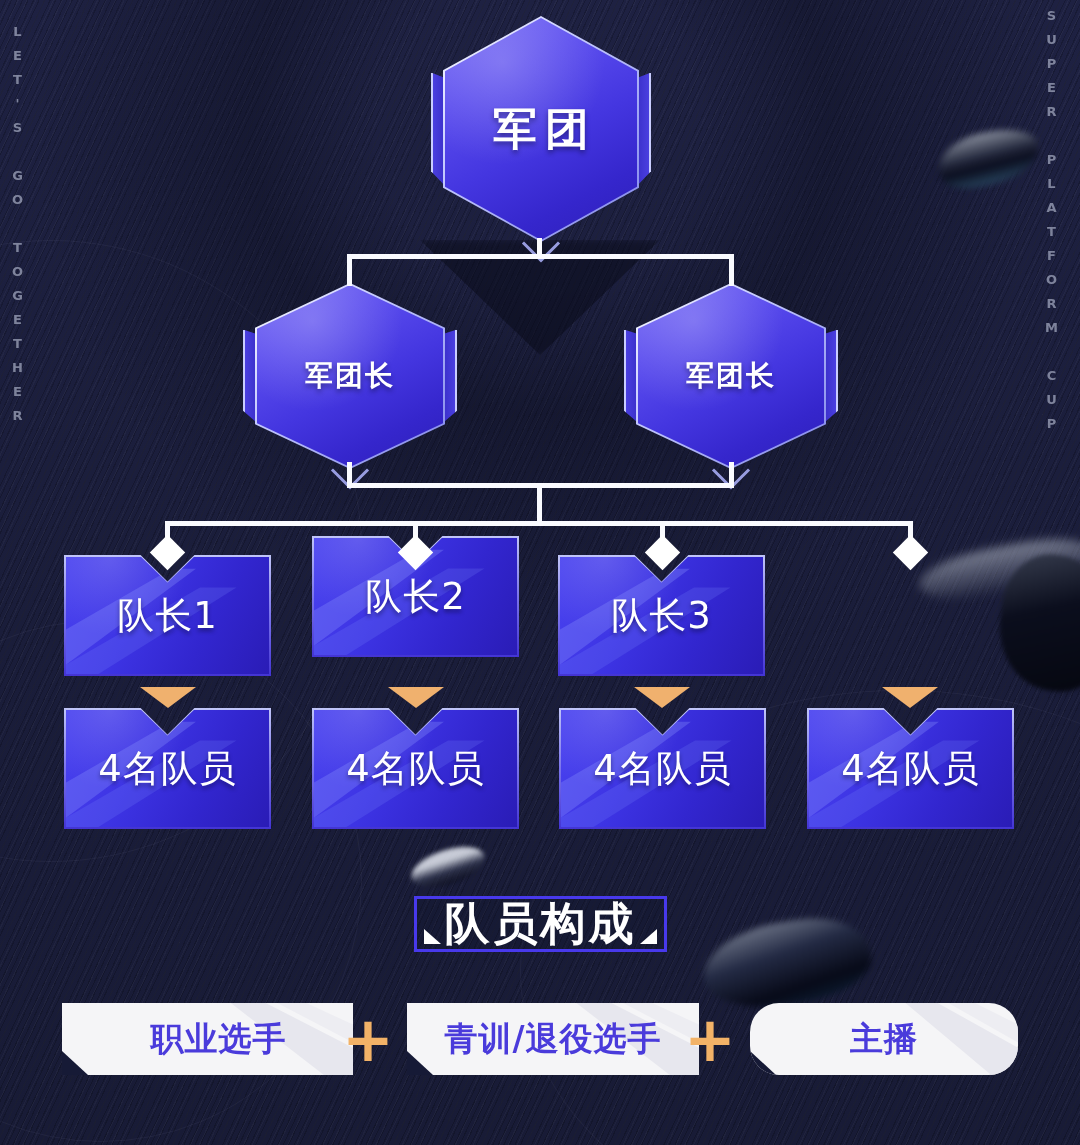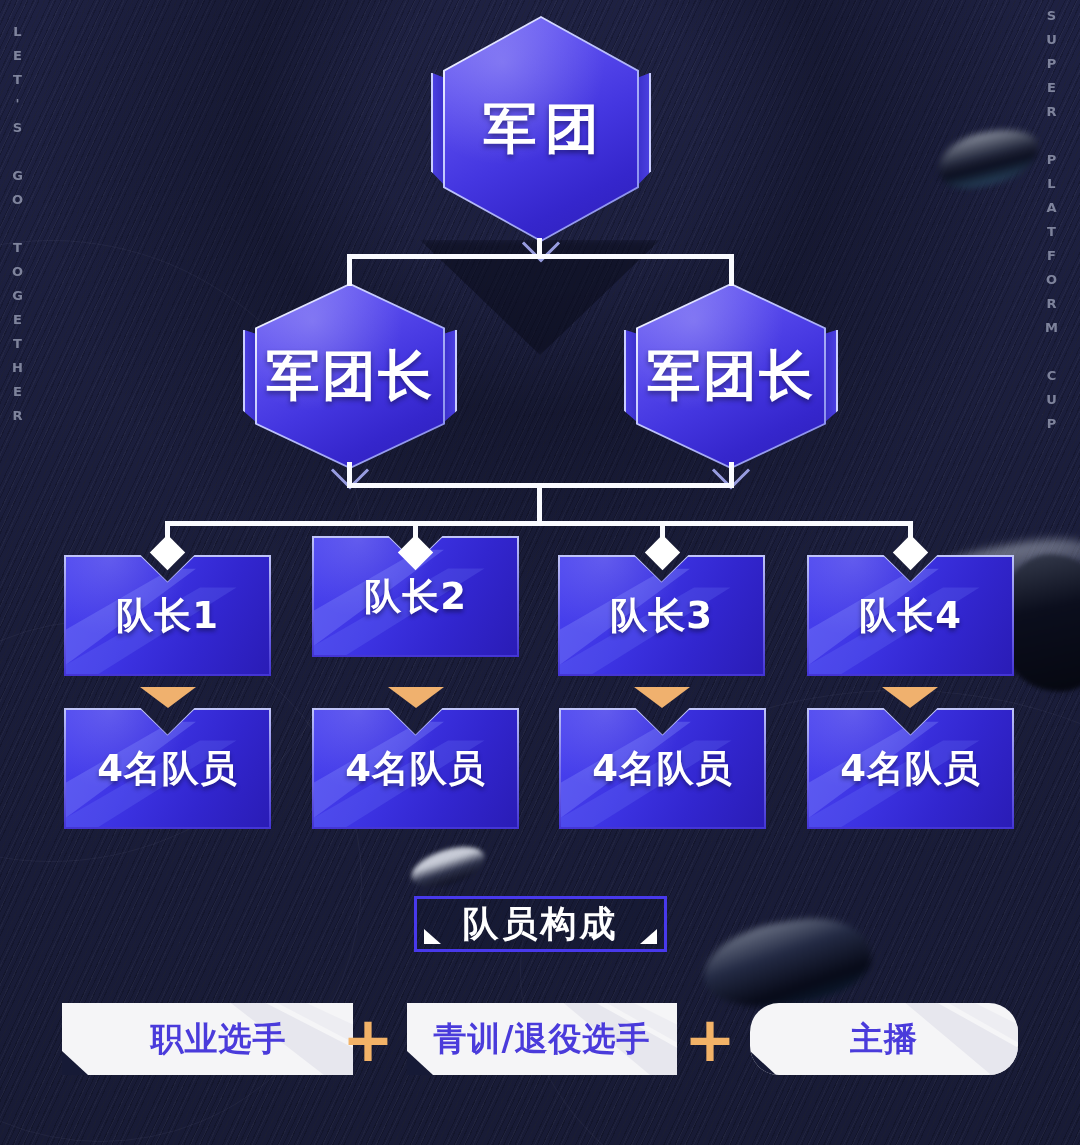--- a/index.html
+++ b/index.html
@@ -45,22 +45,22 @@
   .hex-border{position:absolute;inset:0;z-index:1;
     clip-path:polygon(50% 0,100% 24%,100% 76%,50% 100%,0 76%,0 24%);
     background:linear-gradient(135deg,#ffffff 0%,#c6cbff 35%,#7f85ea 100%);}
   .hex-fill{position:absolute;inset:2px;z-index:2;
     clip-path:polygon(50% 0,100% 24%,100% 76%,50% 100%,0 76%,0 24%);
     background:
       radial-gradient(circle at 30% 20%, rgba(255,255,255,.22), transparent 46%),
       linear-gradient(152deg,#7468f6 0%,#5a4cee 28%,#4436e0 55%,#3526cc 78%,#2d1eb8 100%);}
   .hex-label{position:absolute;inset:0;z-index:3;display:flex;align-items:center;justify-content:center;
     color:#fff;font-weight:700;text-shadow:0 3px 5px rgba(8,8,40,.45);}
-  .root-label{font-size:54px;letter-spacing:8px;padding-left:8px;}
-  .cmd-label{font-size:54px;letter-spacing:2px;}
+  .root-label{font-size:44px;letter-spacing:8px;padding-left:8px;}
+  .cmd-label{font-size:28px;letter-spacing:2px;}
   .wing{position:absolute;top:25%;height:52%;width:18px;z-index:0;}
   .wing-l{left:-12px;clip-path:polygon(0 0,100% 6%,100% 100%,0 84%);
     background:linear-gradient(90deg,#c9cdff 0 2px,#4a3fe0 2px,#352ac2 100%);}
   .wing-r{right:-12px;clip-path:polygon(0 6%,100% 0,100% 84%,0 100%);
     background:linear-gradient(270deg,#c9cdff 0 2px,#4a3fe0 2px,#352ac2 100%);}
   .tail{position:absolute;left:50%;bottom:-15px;width:24px;height:24px;z-index:0;
     transform:translateX(-50%) rotate(45deg);
     border-right:3px solid rgba(175,180,255,.85);border-bottom:3px solid rgba(175,180,255,.85);}
   
   .line{position:absolute;background:#fafbff;z-index:4;}
@@ -72,29 +72,29 @@
   .card-fill{position:absolute;inset:2px;overflow:hidden;
     clip-path:polygon(0 0,37% 0,50% 22%,63% 0,100% 0,100% 100%,0 100%);
     background:
       radial-gradient(circle at 22% 0%, rgba(255,255,255,.16), transparent 40%),
       linear-gradient(118deg,#4a43f0 0%,#3d34e4 38%,#3226cf 68%,#2a1cb6 100%);}
   .card-fill::before{content:"";position:absolute;inset:0;background:rgba(142,152,255,.30);
     clip-path:polygon(0 62%,52% 10%,64% 10%,0 92%);}
   .card-fill::after{content:"";position:absolute;inset:0;background:rgba(120,132,250,.22);
     clip-path:polygon(0 92%,66% 26%,84% 26%,16% 100%,0 100%);}
   .card-label{position:absolute;inset:0;display:flex;align-items:center;justify-content:center;
-    color:#fff;font-size:37px;font-weight:700;letter-spacing:1px;text-shadow:0 3px 4px rgba(8,8,40,.45);z-index:2;}
+    color:#fff;font-size:37px;font-weight:400;letter-spacing:1px;text-shadow:0 3px 4px rgba(8,8,40,.45);z-index:2;}
   .diamond{position:absolute;width:25px;height:25px;background:#fff;transform:rotate(45deg);z-index:6;}
   .tri-down{position:absolute;width:0;height:0;z-index:5;
     border-left:28px solid transparent;border-right:28px solid transparent;border-top:21px solid #f0b16e;}
   
   .comp-title{position:absolute;left:414px;top:896px;width:253px;height:56px;box-sizing:border-box;
     border:3px solid #4839ec;background:rgba(16,18,44,.25);}
   .comp-label{display:flex;align-items:center;justify-content:center;height:100%;
-    color:#fff;font-size:36px;font-weight:700;letter-spacing:3px;}
+    color:#fff;font-size:45px;font-weight:700;letter-spacing:3px;}
   .t-corner{position:absolute;bottom:5px;width:17px;height:15px;background:#fff;}
   .t-l{left:7px;clip-path:polygon(0 0,100% 100%,0 100%);}
   .t-r{right:7px;clip-path:polygon(100% 0,100% 100%,0 100%);}
   
   .wbox{position:absolute;top:1003px;height:72px;background:#f5f5f7;overflow:hidden;}
   .wbox::before{content:"";position:absolute;inset:0;background:#e7e7ee;
     clip-path:polygon(58% 0,70% 0,100% 62%,100% 100%,90% 100%);}
   .wbox::after{content:"";position:absolute;inset:0;background:#ededf2;
     clip-path:polygon(74% 0,84% 0,100% 30%,100% 55%);}
   .corner{position:absolute;left:0;bottom:0;width:26px;height:24px;background:#161a36;z-index:3;
@@ -177,25 +177,20 @@
   <div class="card" style="left:312px;top:536px;">
     <div class="card-border"></div>
     <div class="card-fill"></div>
     <div class="card-label">队长2</div>
   </div>
   <div class="card" style="left:558px;top:555px;">
     <div class="card-border"></div>
     <div class="card-fill"></div>
     <div class="card-label">队长3</div>
   </div>
-  <div class="card" style="left:807px;top:555px;">
-    <div class="card-border"></div>
-    <div class="card-fill"></div>
-    <div class="card-label">队长4</div>
-  </div>
 
   <div class="tri-down" style="left:140px;top:687px;"></div>
   <div class="tri-down" style="left:388px;top:687px;"></div>
   <div class="tri-down" style="left:634px;top:687px;"></div>
   <div class="tri-down" style="left:882px;top:687px;"></div>
 
   <div class="card" style="left:64px;top:708px;">
     <div class="card-border"></div>
     <div class="card-fill"></div>
     <div class="card-label">4名队员</div>
@@ -220,21 +215,21 @@
     <div class="comp-label">队员构成</div>
     <div class="t-corner t-l"></div>
     <div class="t-corner t-r"></div>
   </div>
 
   <div class="wbox" style="left:62px;width:269px;padding-left:22px;">
     <div class="wbox-label">职业选手</div>
     <div class="corner"></div>
   </div>
   <div class="plus" style="left:338px;">+</div>
-  <div class="wbox" style="left:407px;width:270px;">
+  <div class="wbox" style="left:407px;width:292px;">
     <div class="wbox-label">青训/退役选手</div>
     <div class="corner"></div>
   </div>
   <div class="plus" style="left:680px;">+</div>
   <div class="wbox" style="left:750px;width:268px;border-radius:29px;">
     <div class="wbox-label">主播</div>
     <div class="corner"></div>
   </div>
 
 </div>

